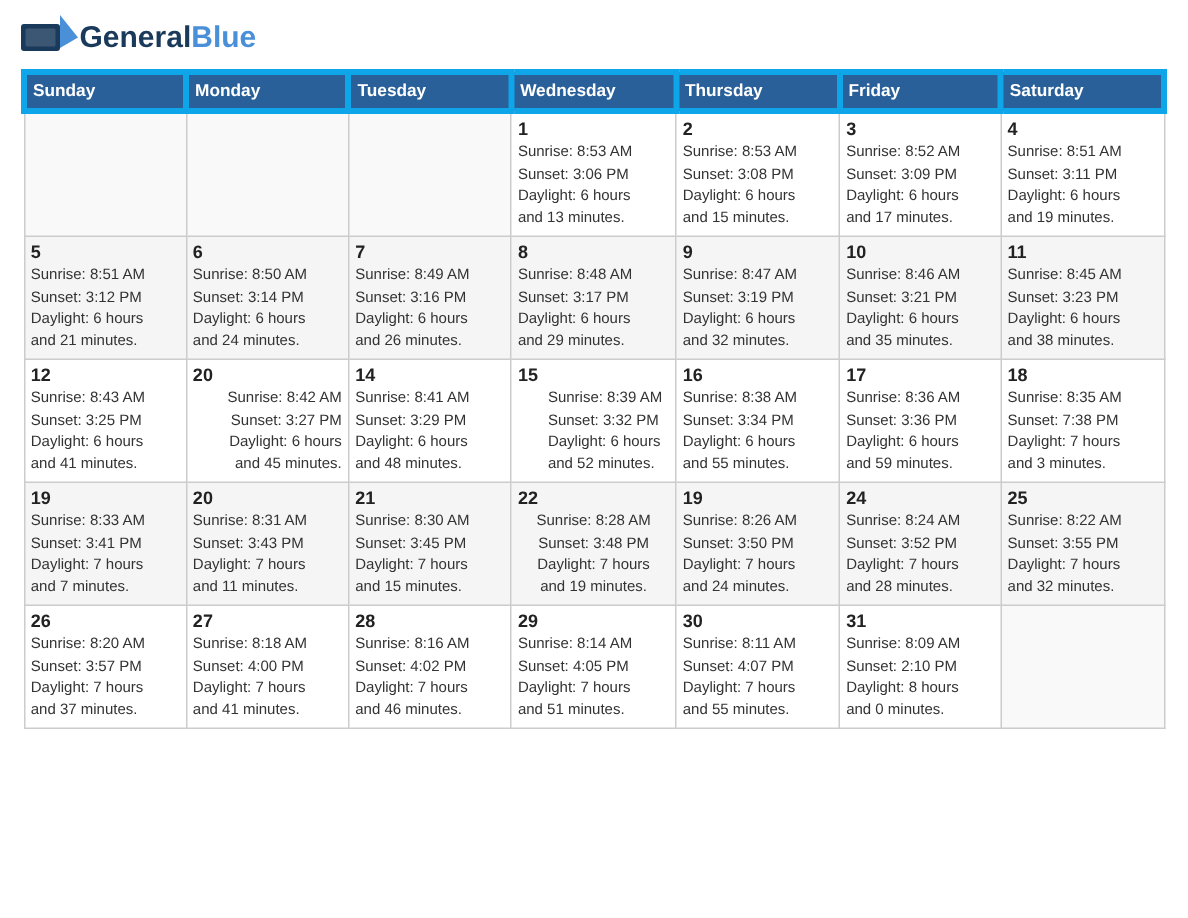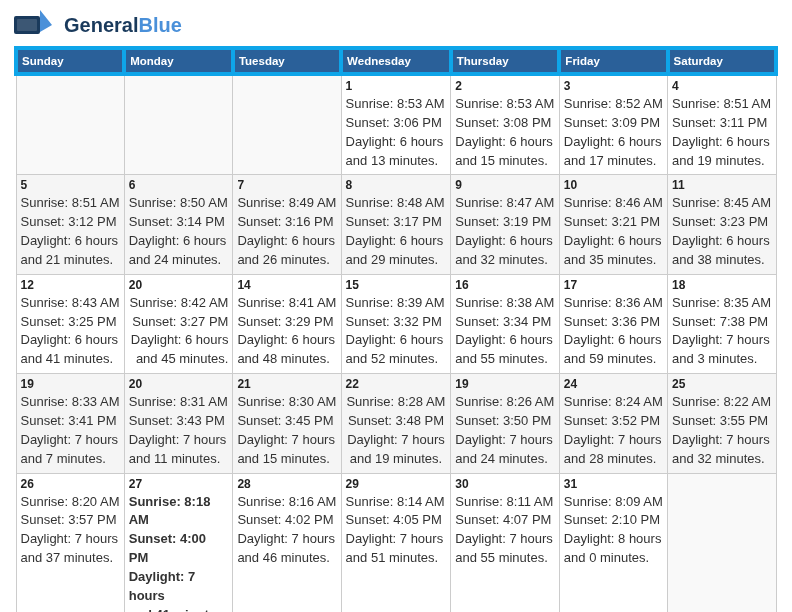--- a/index.html
+++ b/index.html
@@ -23,21 +23,21 @@
       margin-bottom: 6px;
     }
     .logo {
       display: flex;
       flex-direction: column;
       align-items: flex-start;
     }
     .logo-row {
       display: flex;
       align-items: center;
-      gap: 12px;
+      gap: 1px;
     }
     .title-block {
       text-align: right;
     }
     .title-block h1 {
       font-size: 32px;
       font-weight: bold;
       color: #1a1a2e;
     }
     .title-block h2 {
@@ -74,21 +74,21 @@
       background: #fff;
     }
     .day-num {
       font-size: 12px;
       font-weight: bold;
       color: #222;
       display: block;
       margin-bottom: 2px;
     }
     .day-info {
-      font-size: 13px;
+      font-size: 10px;
       color: #333;
       line-height: 1.45;
     }
     .empty-cell {
       background: #f9f9f9 !important;
     }
   </style>
 </head>
 <body>
 
@@ -226,21 +226,21 @@
           </td>
           <td>
             <span class="day-num">14</span>
             <div class="day-info" style="white-space: pre-line;">Sunrise: 8:41 AM
 Sunset: 3:29 PM
 Daylight: 6 hours
 and 48 minutes.</div>
           </td>
           <td>
             <span class="day-num">15</span>
-            <div class="day-info" style="white-space: pre-line;">Sunrise: 8:39 AM
+            <div class="day-info" style="white-space: pre-line; margin-left: 20px;">Sunrise: 8:39 AM
 Sunset: 3:32 PM
 Daylight: 6 hours
 and 52 minutes.</div>
           </td>
           <td>
             <span class="day-num">16</span>
             <div class="day-info" style="white-space: pre-line;">Sunrise: 8:38 AM
 Sunset: 3:34 PM
 Daylight: 6 hours
 and 55 minutes.</div>
@@ -314,21 +314,21 @@
         <tr>
           <td>
             <span class="day-num">26</span>
             <div class="day-info" style="white-space: pre-line;">Sunrise: 8:20 AM
 Sunset: 3:57 PM
 Daylight: 7 hours
 and 37 minutes.</div>
           </td>
           <td>
             <span class="day-num">27</span>
-            <div class="day-info" style="white-space: pre-line; font-weight: bold;">Sunrise: 8:18 AM
+            <div class="day-info" style="white-space: pre-line;">Sunrise: 8:18 AM
 Sunset: 4:00 PM
 Daylight: 7 hours
 and 41 minutes.</div>
           </td>
           <td>
             <span class="day-num">28</span>
             <div class="day-info" style="white-space: pre-line;">Sunrise: 8:16 AM
 Sunset: 4:02 PM
 Daylight: 7 hours
 and 46 minutes.</div>

